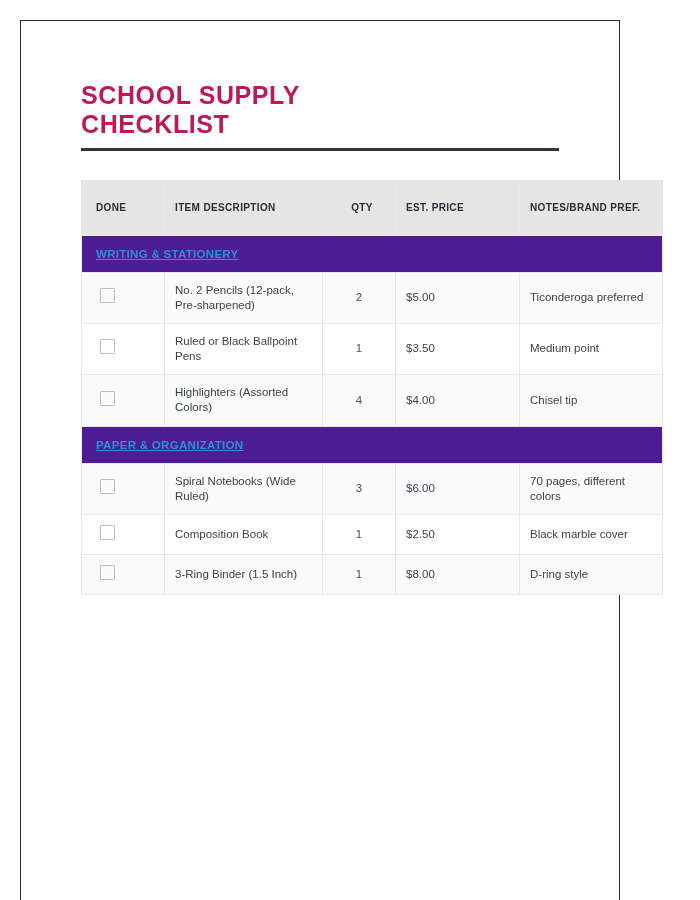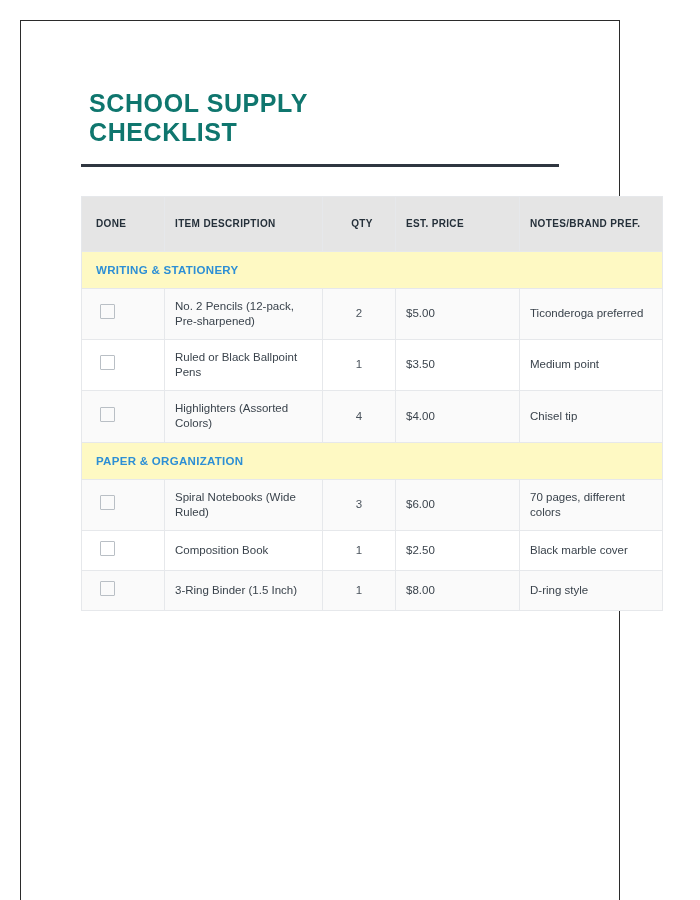--- a/index.html
+++ b/index.html
@@ -36,22 +36,22 @@
     display: flex;
     align-items: flex-end;
     justify-content: space-between;
   }
   .title-block { }
   .doc-title {
     font-size: 25px;
     line-height: 1.15;
     font-weight: bold;
     letter-spacing: 0.6px;
-    color: #0f766e;
-    margin: 8px;
+    color: #be185d;
+    margin: 0;
     max-width: 240px;
   }
   .doc-subtitle {
     font-size: 11.5px;
     color: #5f6b76;
     margin-top: 3px;
     letter-spacing: 0.1px;
   }
 
   .student-block {
@@ -102,26 +102,27 @@
     padding: 13px 10px;
     height: 28px;
   }
   th.col-done   { width: 58px;  text-align: left; padding-left: 14px; }
   th.col-item   { width: 137px; }
   th.col-qty    { width: 58px;  text-align: center; padding-right: 4px;}
   th.col-price  { width: 103px; }
   th.col-notes  { width: 122px; }
 
   tr.section-row td {
-    background: #fef9c3;
+    background: #4c1d95;
     color: #2d8fd5;
     font-weight: bold;
     font-size: 11.5px;
     letter-spacing: 0.3px;
     padding: 12px 0 12px 14px;
+    text-decoration: underline;
   }
 
   tbody tr.item-row td {
     padding: 10px 10px;
     line-height: 1.32;
   }
   tbody tr.item-row.shade td { background: #fafafa; }
   tbody tr.item-row.plain td { background: #ffffff; }
 
   td.cell-done   { text-align: left; padding-left: 18px !important; }

